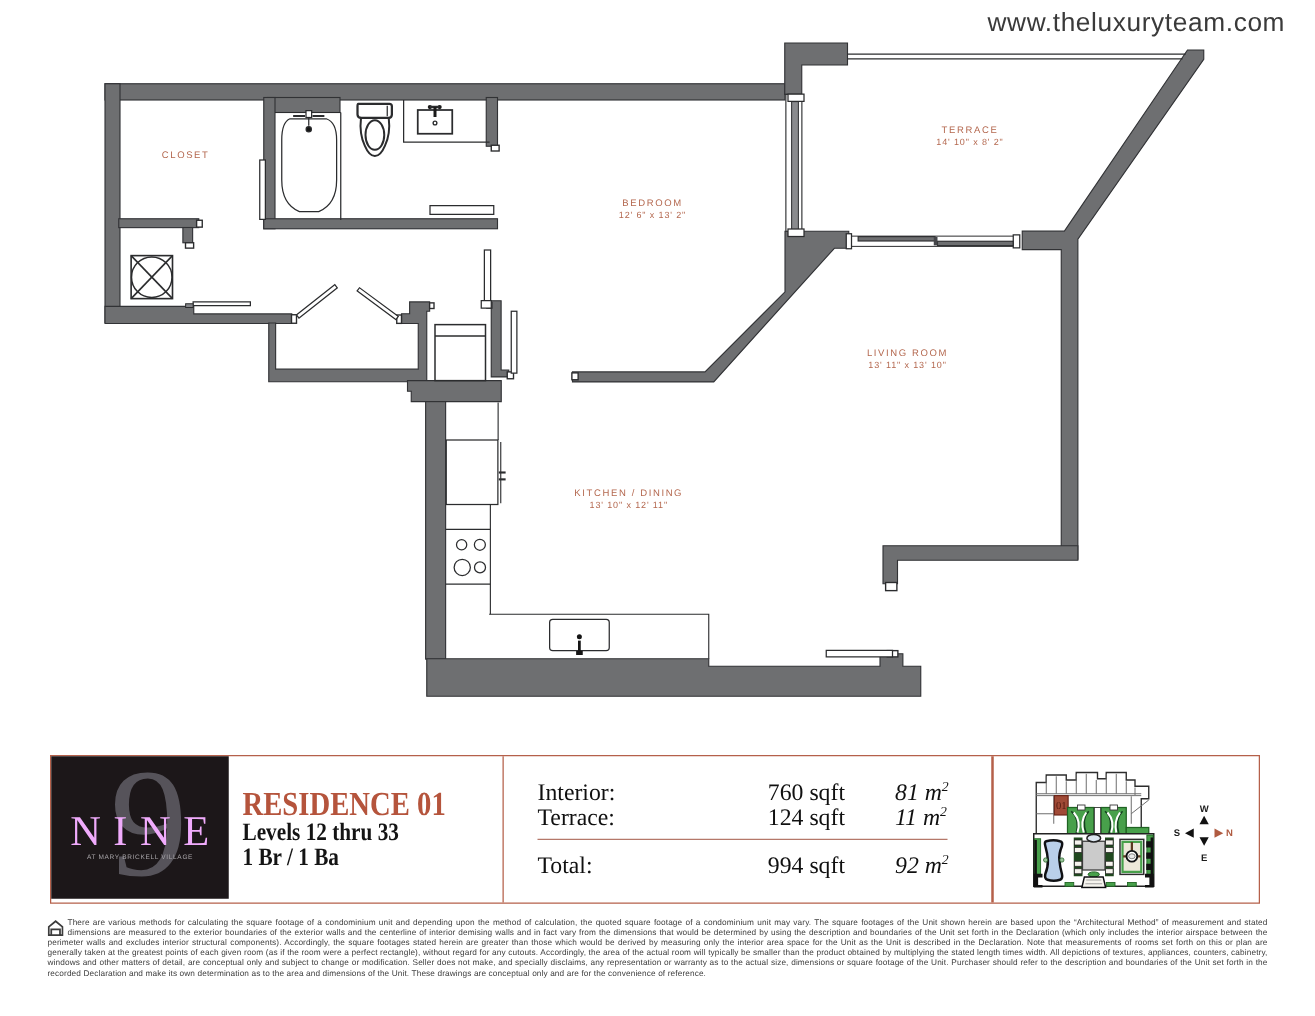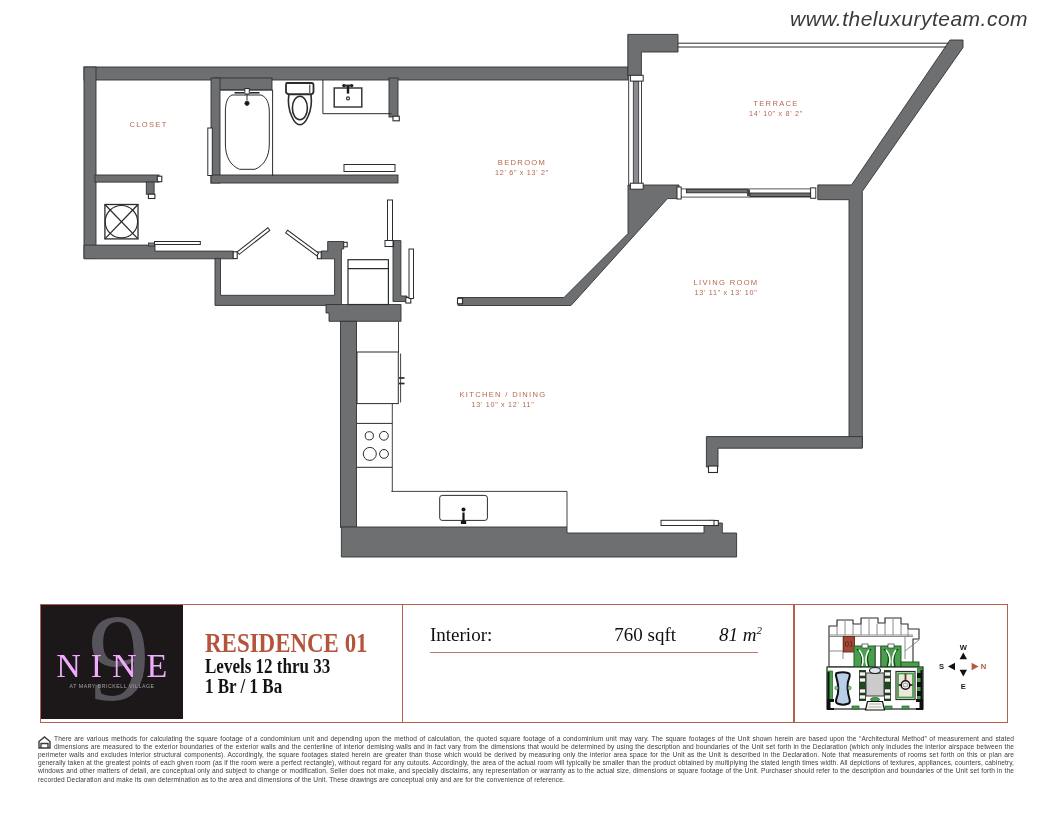--- a/index.html
+++ b/index.html
@@ -1,29 +1,29 @@
 <!DOCTYPE html>
 <html><head>
 <meta charset="utf-8">
 <style>
   html,body{margin:0;padding:0;background:#fff;width:1052px;height:813px;overflow:hidden;}
   body{font-family:"Liberation Sans",sans-serif;position:relative;}
-  #header{position:absolute;left:790px;top:7.5px;font-size:21px;line-height:21px;color:#3a3a3a;letter-spacing:0.5px;font-style:italic;}
+  #header{position:absolute;left:790px;top:7.5px;font-size:21px;line-height:21px;color:#3a3a3a;letter-spacing:0.5px;}
   #plan{position:absolute;left:0;top:0;}
   #footer{position:absolute;left:40px;top:604px;width:966px;height:117px;border:1.6px solid #b5604a;background:#fff;}
   .serif{font-family:"Liberation Serif",serif;}
   #logo{position:absolute;left:0;top:0;width:141.5px;height:113.5px;background:#1c1719;overflow:hidden;}
   #big9{position:absolute;left:47px;top:-8px;font-size:124px;color:#56535a;line-height:1;}
   #nine{position:absolute;left:0;top:42px;width:100%;text-align:center;font-size:34px;color:#f0abfc;letter-spacing:10px;text-indent:10px;}
   #tagline{position:absolute;left:0;top:77.5px;width:100%;text-align:center;font-size:5.2px;color:#a7a4a8;letter-spacing:0.55px;text-indent:0.55px;}
-  #restitle{position:absolute;left:164px;top:0px;width:230px;height:117px;}
+  #restitle{position:absolute;left:153px;top:0px;width:230px;height:117px;}
   #res01{position:absolute;left:0;top:24.5px;font-size:27px;line-height:27px;font-weight:bold;color:#b5543c;transform:scaleX(0.85);transform-origin:0 0;white-space:nowrap;}
   .resline{position:absolute;left:0;font-size:20px;line-height:20px;font-weight:bold;color:#141414;transform:scaleX(0.85);transform-origin:0 0;white-space:nowrap;}
   .vdiv{position:absolute;top:0;width:1.6px;height:117px;background:#b5604a;}
-  #areas{position:absolute;left:389px;top:19px;width:332px;font-size:19px;color:#101010;text-align:right;}
+  #areas{position:absolute;left:389px;top:19px;width:332px;font-size:19px;color:#101010;}
   .arow{height:19.5px;position:relative;}
   .alabel{position:absolute;left:0;}
   .asq{position:absolute;right:86px;}
   .am{position:absolute;right:0;width:46px;font-style:italic;}
   .am sup{font-size:11px;}
   #arule{height:1.4px;background:#b5786a;margin:8px 0 9.5px 0;width:328px;}
   #keyplan{position:absolute;left:782px;top:10px;}
   #compass{position:absolute;left:891.5px;top:30.5px;}
   #disclaimer{position:absolute;left:38px;top:734.5px;width:976px;font-size:6.6px;line-height:8.2px;letter-spacing:0.1px;color:#3c3c3c;text-align:justify;}
   #dhouse{float:left;margin:1px 3px 0 0;}
@@ -268,21 +268,31 @@
   </div>
 
   <div class="vdiv" style="left:360.5px;"></div>
 
   <div id="areas" class="serif">
     <div class="arow">
         <span class="alabel">Interior:</span>
         <span class="asq">760 sqft</span>
         <span class="am">81 m<sup>2</sup></span>
       </div>
+    <div class="arow">
+        <span class="alabel">Terrace:</span>
+        <span class="asq">124 sqft</span>
+        <span class="am">11 m<sup>2</sup></span>
+      </div>
     <div id="arule"></div>
+    <div class="arow">
+        <span class="alabel">Total:</span>
+        <span class="asq">994 sqft</span>
+        <span class="am">92 m<sup>2</sup></span>
+      </div>
   </div>
 
   <div class="vdiv" style="left:752px;"></div>
 
   <svg id="keyplan" width="104" height="96" viewBox="0 0 104 96">
 
     <g stroke="#2d2d2d" stroke-width="1.1" fill="#fff">
       <path d="M6 11 L14 11 L14 5 L30 5 L30 9 L38 9 L38 3 L55 3 L55 8 L62 8 L62 3 L78 3 L78 9 L85 9 L85 14 L96 14 L96 24 L90 24 L90 52 L6 52 Z"></path>
     </g>
     <g stroke="#6e6e6e" stroke-width="0.8" fill="none">

